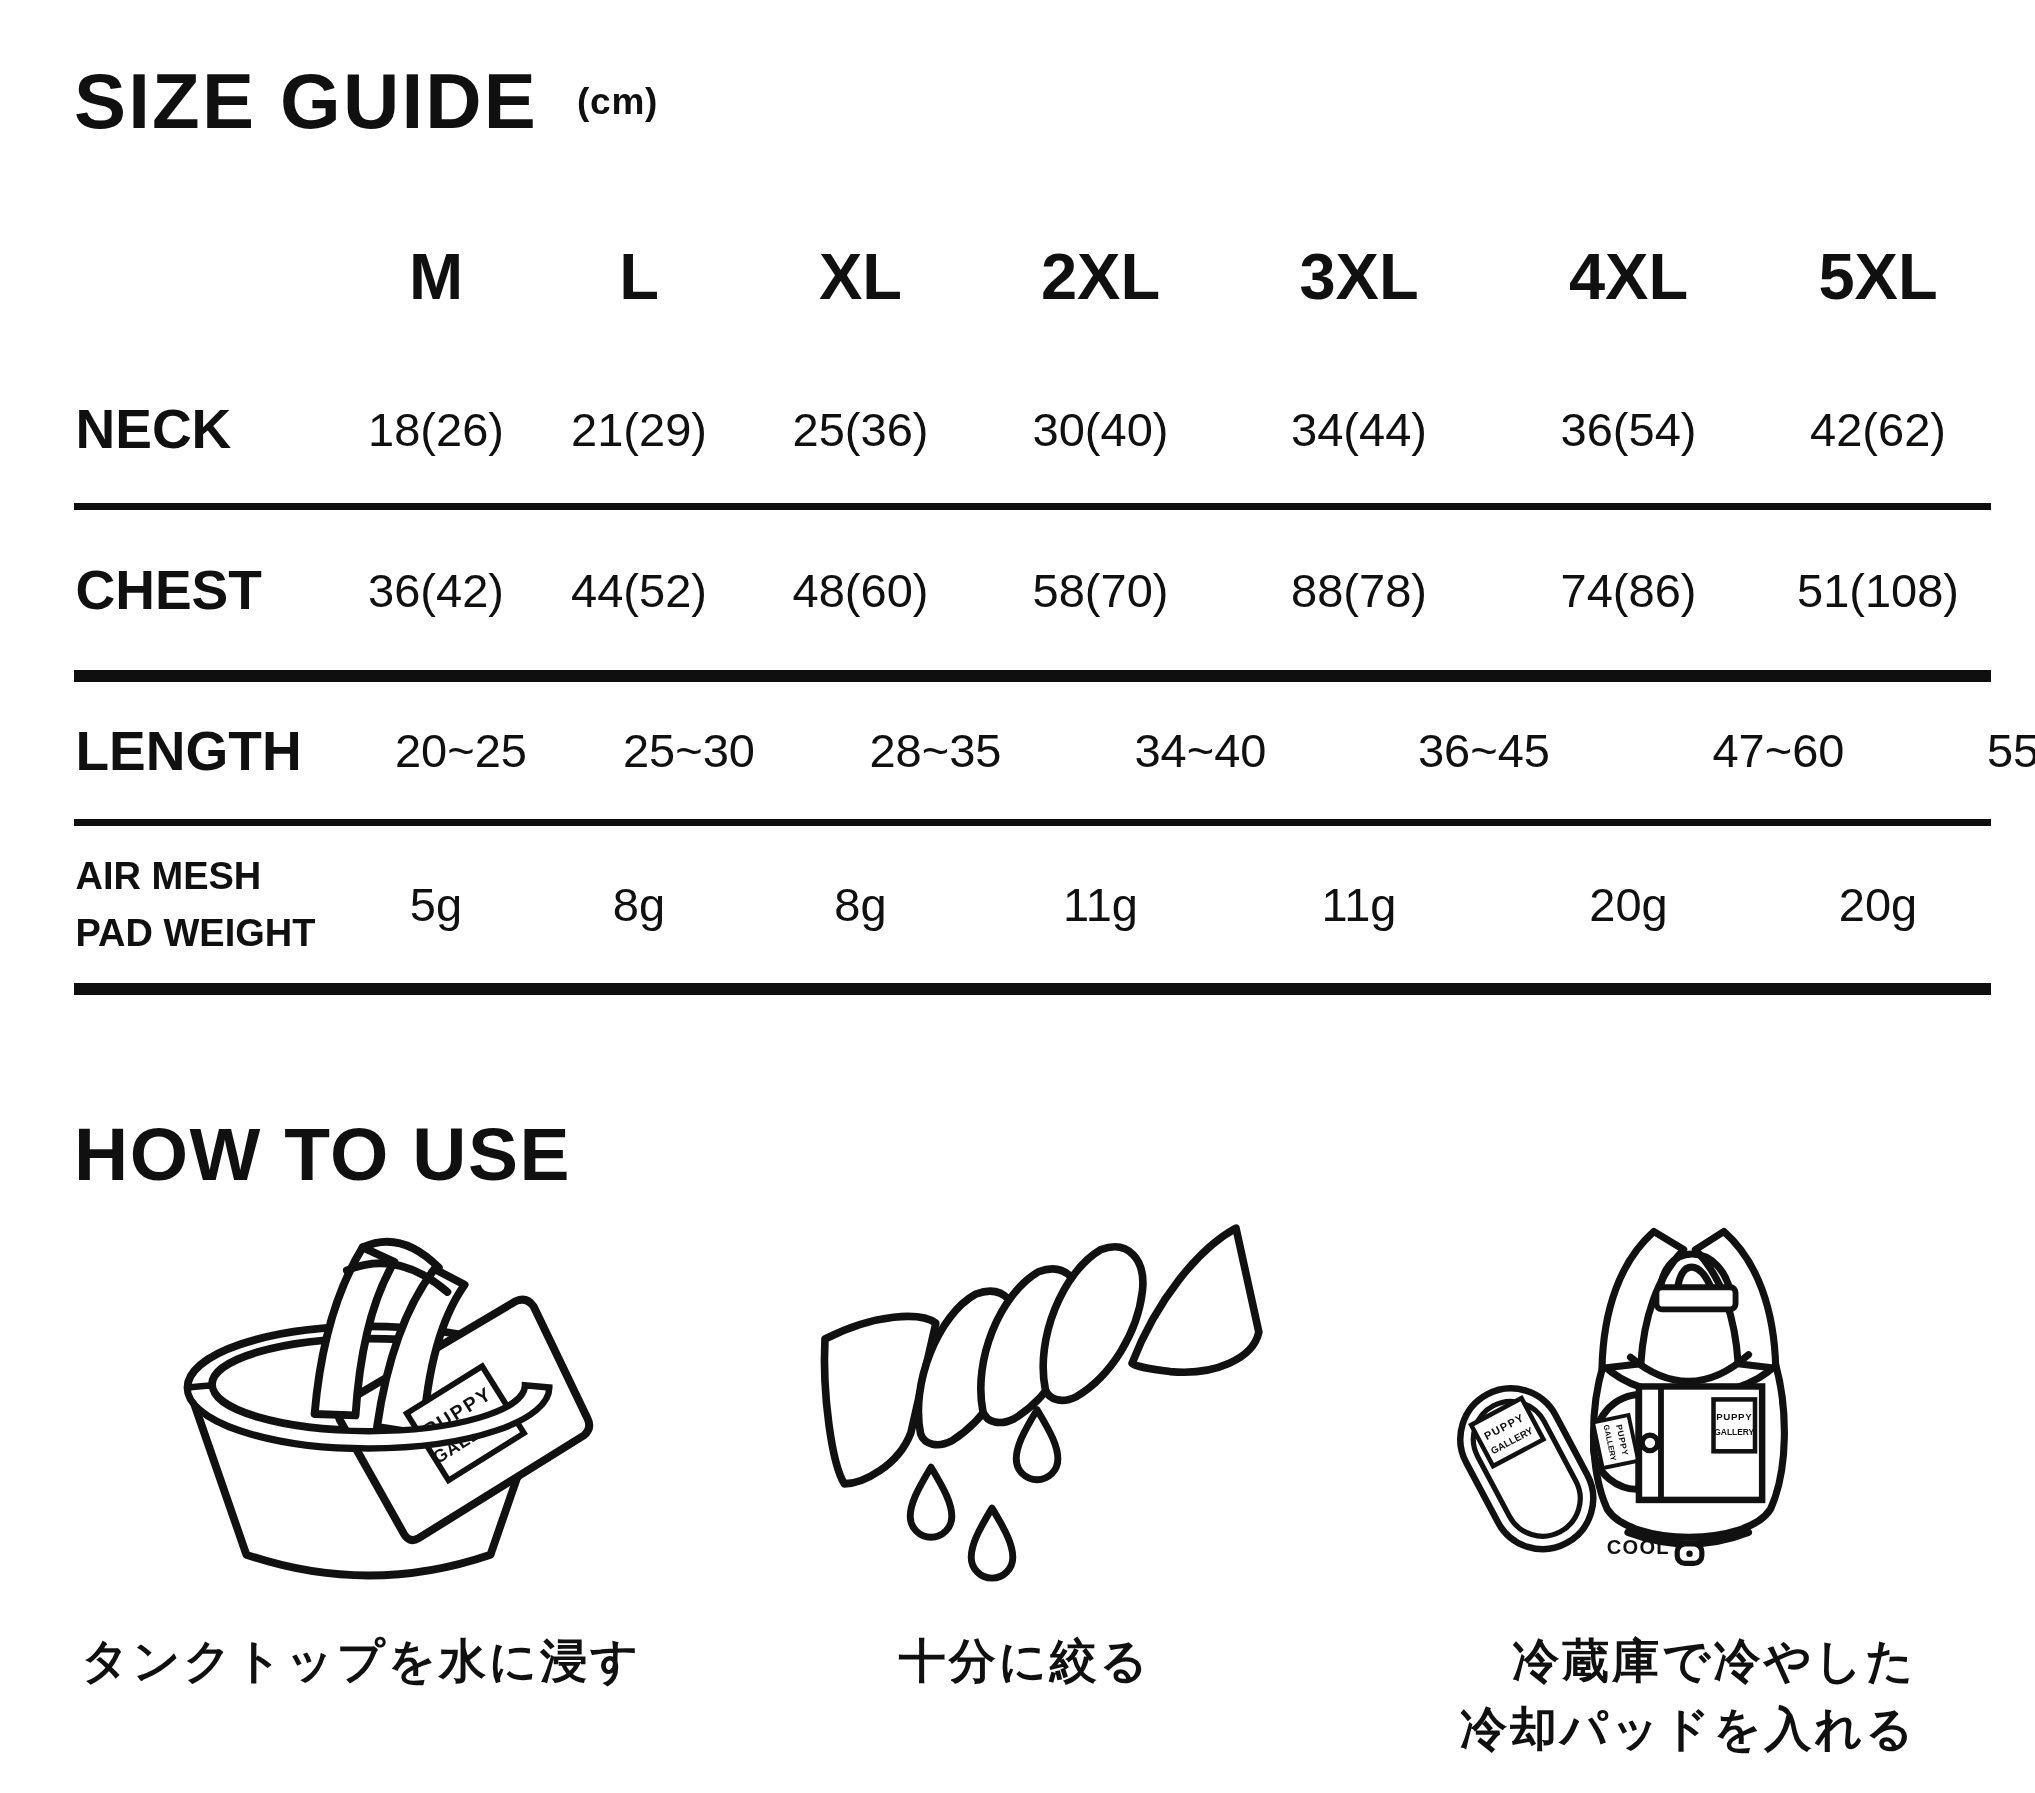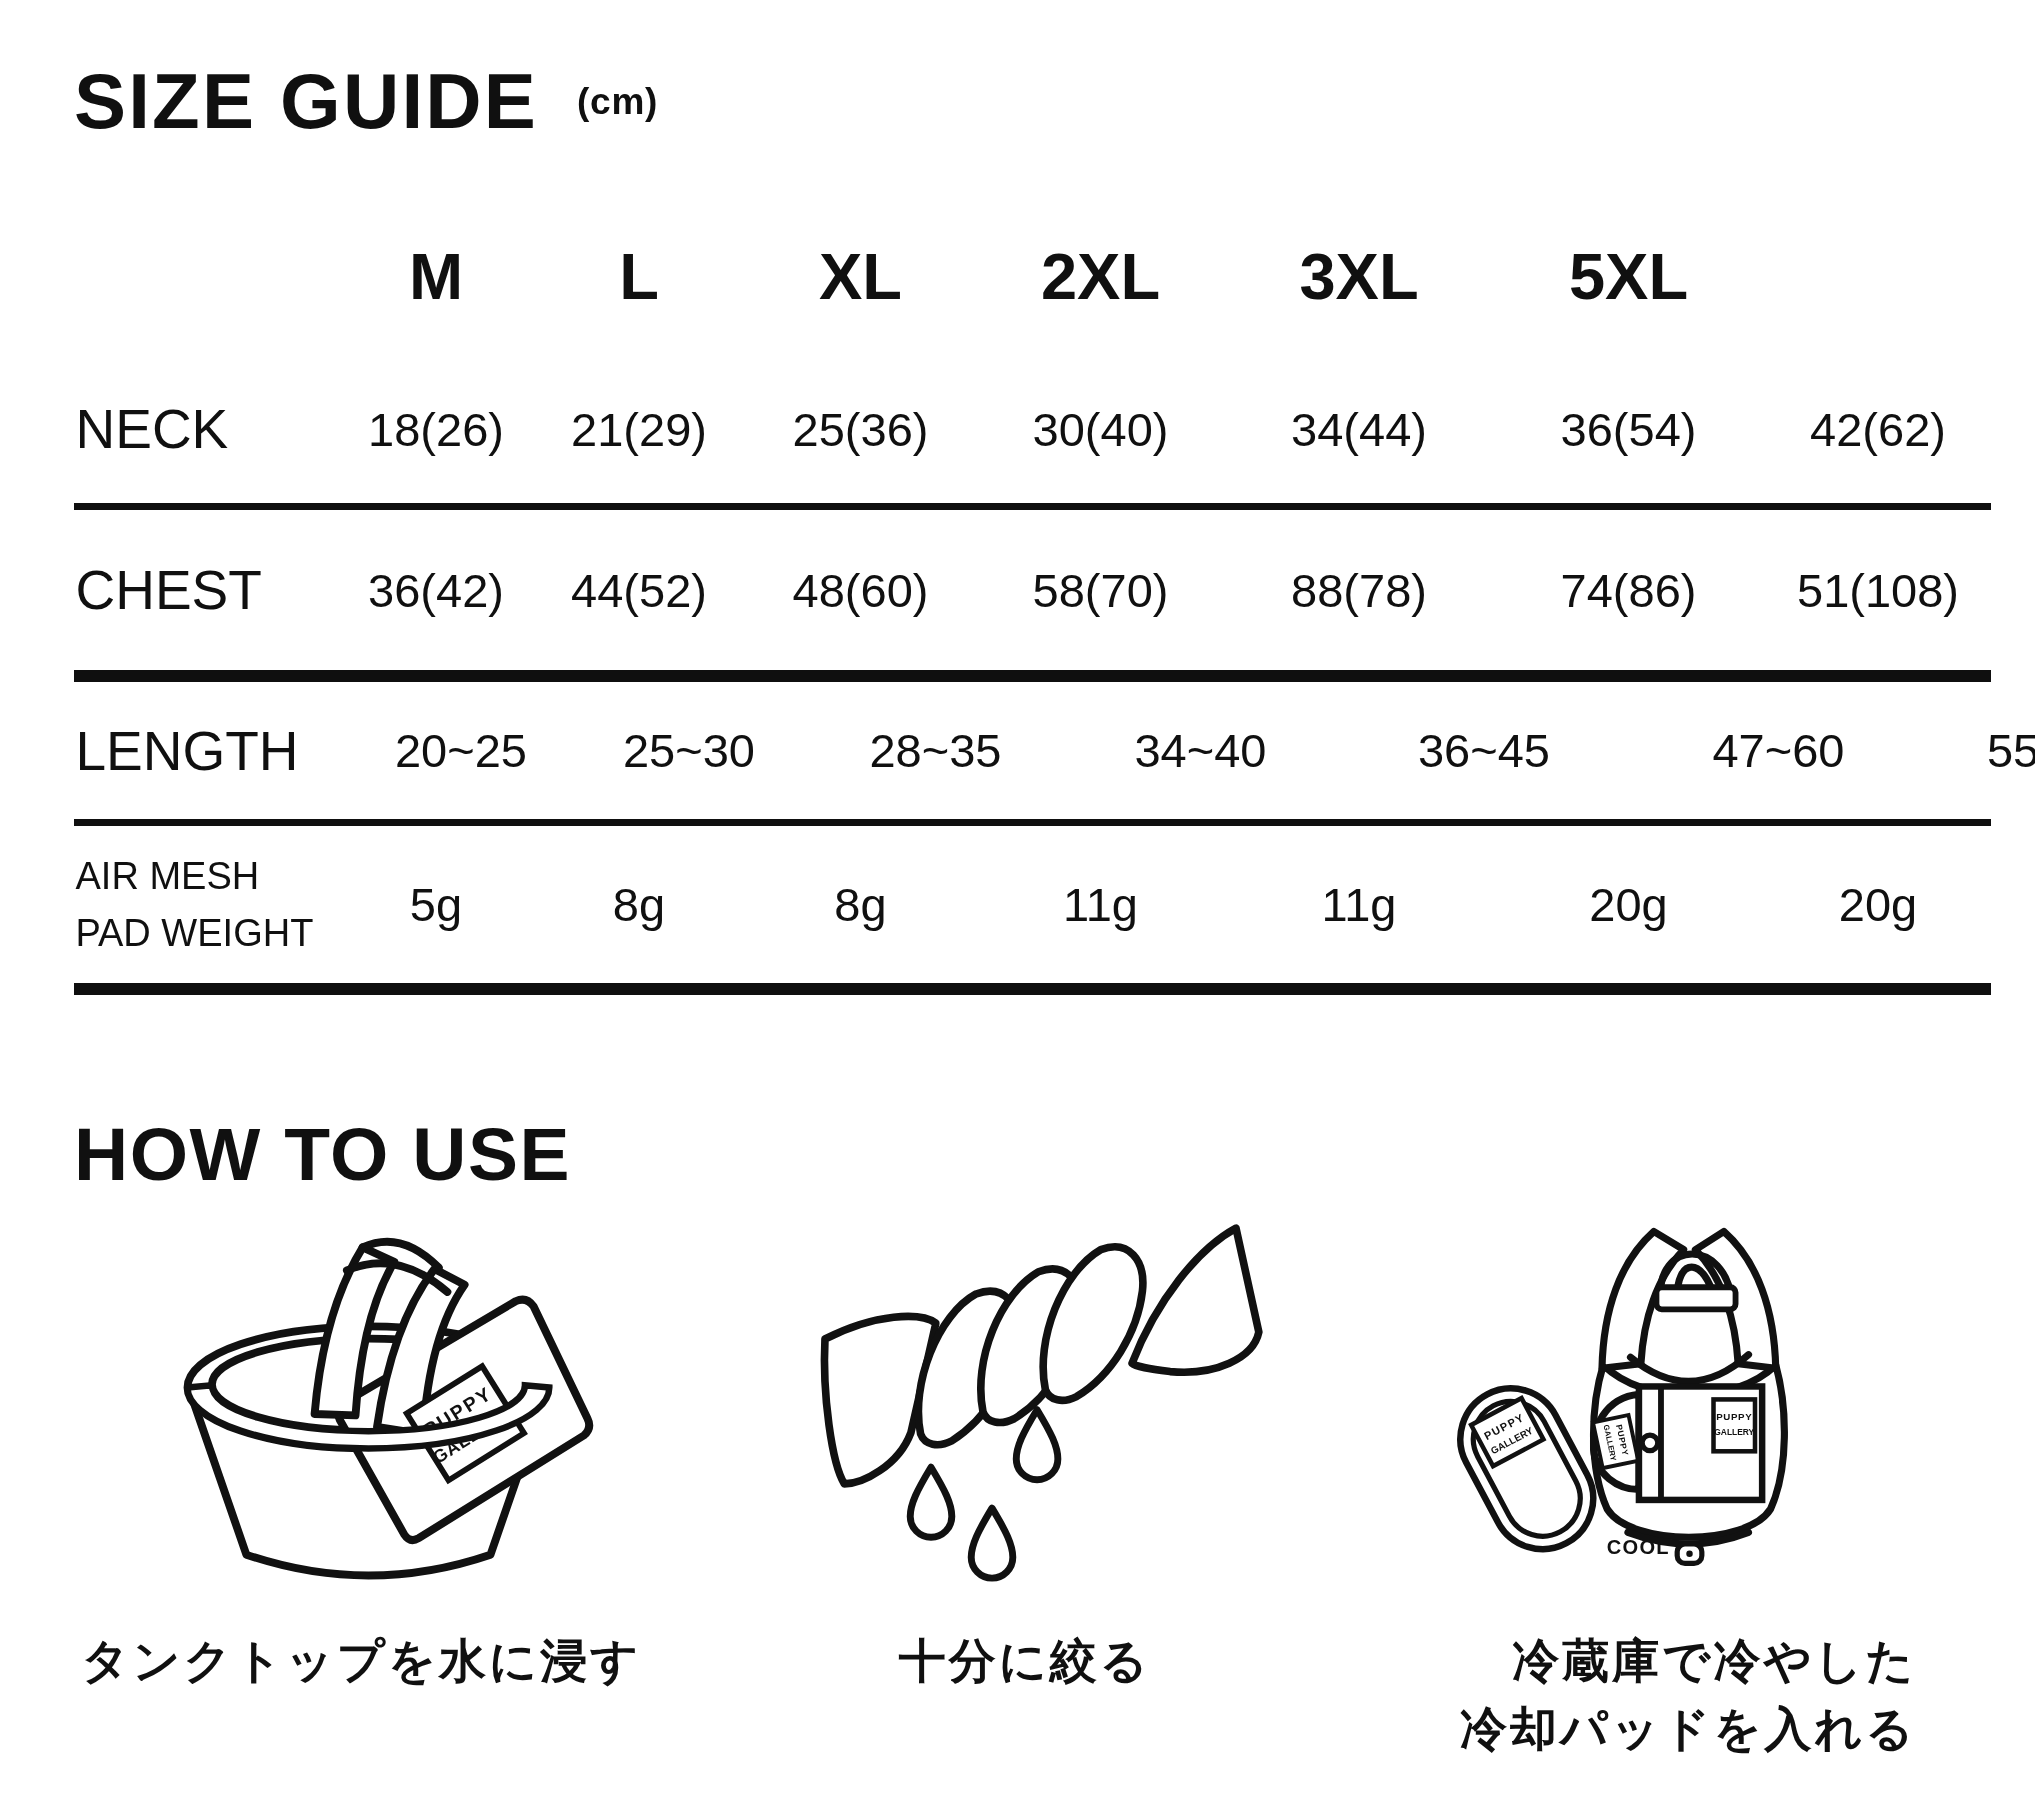--- a/index.html
+++ b/index.html
@@ -15,21 +15,21 @@
   .sg-table{position:absolute;left:74px;top:198px;width:1917px;}
   .sg-row{display:grid;grid-template-columns:266px 192px 214px 229px 251px 266px 273px 226px;
           align-items:center;}
   .sg-row.head{height:157px;}
   .sg-row.neck{height:148px;border-bottom:7.4px solid #0f0f0f;}
   .sg-row.chest{height:160px;border-bottom:12.6px solid #0f0f0f;}
   .sg-row.length{height:137px;border-bottom:7.4px solid #0f0f0f;gap:25px;}
   .sg-row.pad{height:157px;border-bottom:12.6px solid #0f0f0f;}
   .sg-cell{text-align:center;font-size:47px;white-space:nowrap;}
   .sg-row.head .sg-cell{font-weight:bold;font-size:65px;}
-  .sg-cell.rowlabel{text-align:left;font-weight:normal;font-size:55px;padding-left:1.5px;}
+  .sg-cell.rowlabel{text-align:left;font-weight:bold;font-size:55px;padding-left:1.5px;}
   .sg-row.pad .sg-cell.rowlabel{font-size:38px;line-height:1.5;}
   .sg-row.pad .sg-cell.rowlabel span{display:block;}
 
   
   .htu-title{position:absolute;left:74px;top:1080px;font-size:75px;font-weight:bold;letter-spacing:1.5px;margin-top:31px;}
   .steps{position:absolute;top:1190px;left:29.5px;right:14.8px;display:flex;}
   .step{flex:1;display:flex;flex-direction:column;align-items:center;margin:0;}
   .step svg{height:402px;display:block;}
   .step figcaption{margin-top:35px;font-size:47px;font-weight:bold;letter-spacing:3px;
                    text-align:right;line-height:1.45;}
@@ -50,20 +50,21 @@
 
   <div class="sg-table">
 
     <div class="sg-row head">
       <div class="sg-cell rowlabel"></div>
       <div class="sg-cell">M</div>
       <div class="sg-cell">L</div>
       <div class="sg-cell">XL</div>
       <div class="sg-cell">2XL</div>
       <div class="sg-cell">3XL</div>
+      <div class="sg-cell">4XL</div>
       <div class="sg-cell">5XL</div>
     </div>
 
     <div class="sg-row neck">
       <div class="sg-cell rowlabel">NECK</div>
       <div class="sg-cell">18(26)</div>
       <div class="sg-cell">21(29)</div>
       <div class="sg-cell">25(36)</div>
       <div class="sg-cell">30(40)</div>
       <div class="sg-cell">34(44)</div>

